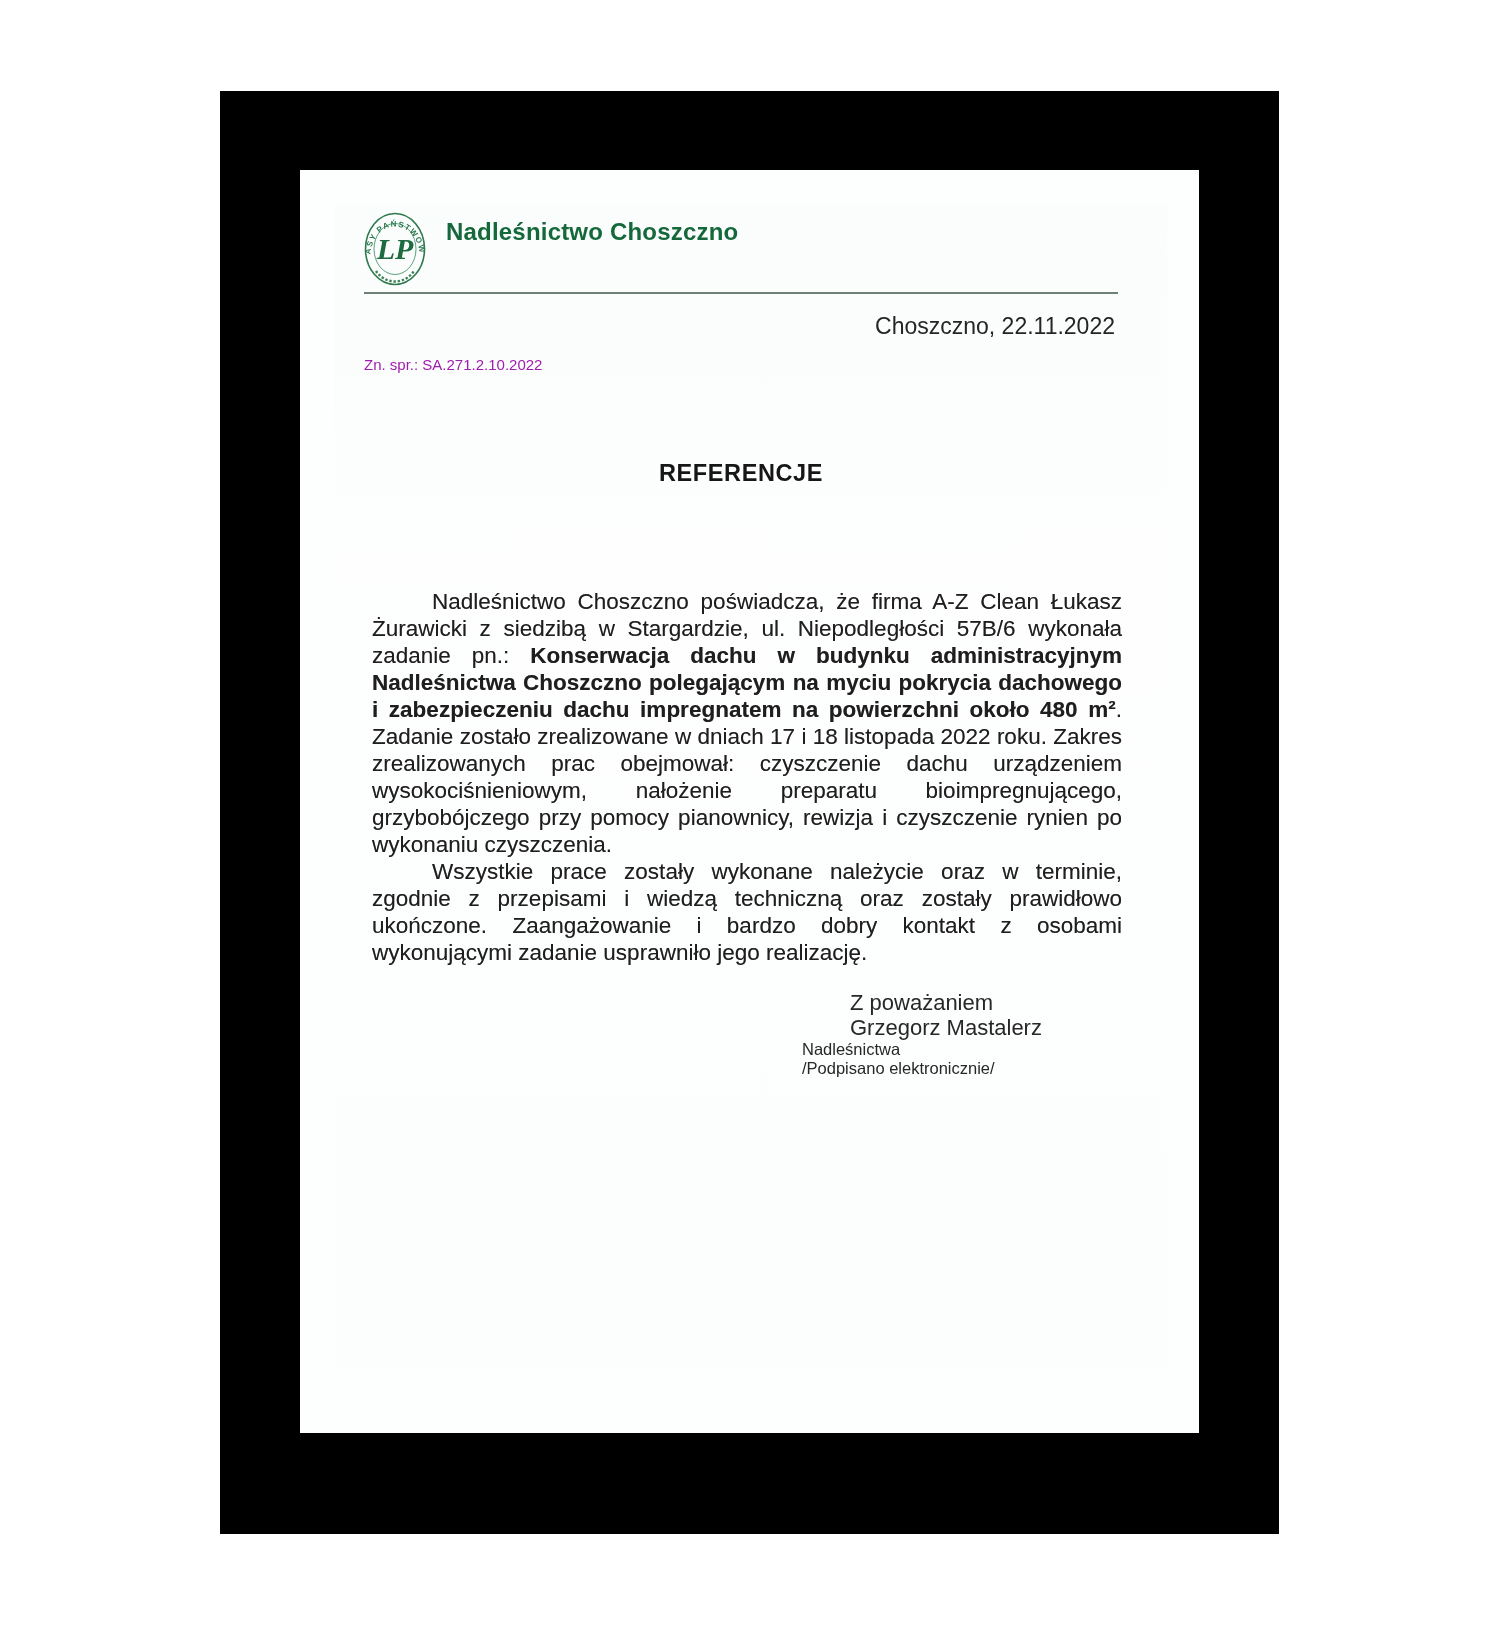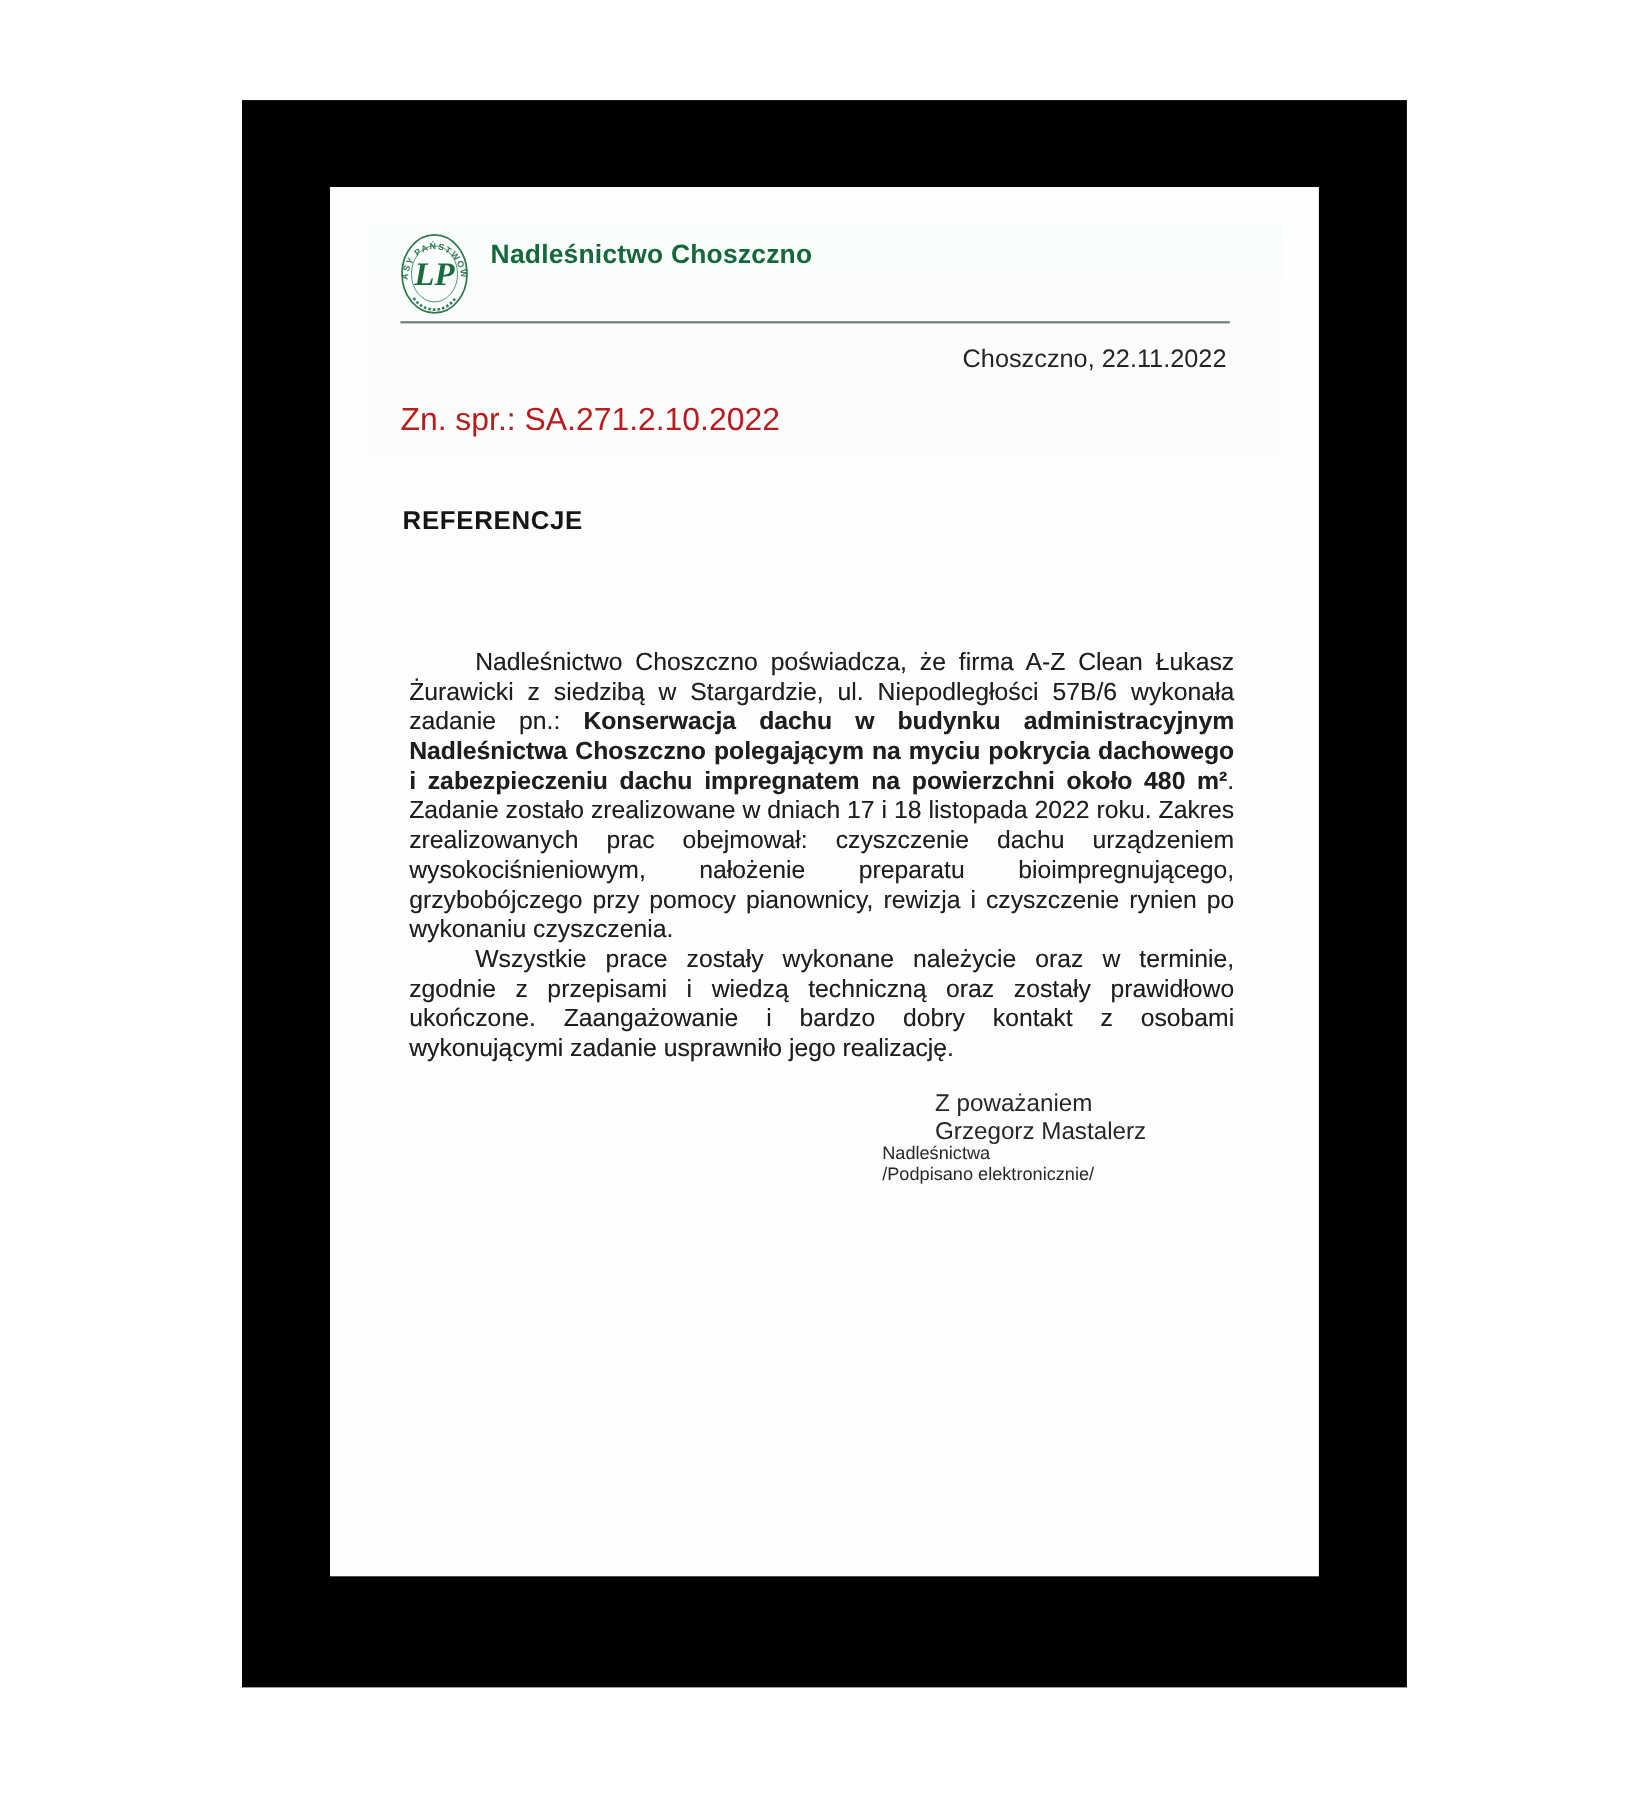--- a/index.html
+++ b/index.html
@@ -35,23 +35,23 @@
   .logo .monogram{
     fill:#1d6b3f;font-family:"Liberation Serif",serif;
     font-size:30px;font-weight:bold;font-style:italic;
   }
   .org-name{
     position:absolute;left:146px;top:48px;
     font-size:24px;font-weight:bold;color:var(--brand-green);letter-spacing:.2px;
   }
   .rule{position:absolute;left:64px;top:122px;width:754px;height:2px;background:var(--rule-color);}
   .place-date{position:absolute;right:84px;top:143px;font-size:23px;color:#252525;}
-  .case-number{position:absolute;left:64px;top:196px;font-size:29px;color:#b91c1c;}
+  .case-number{position:absolute;left:64px;top:186px;font-size:15px;color:#a21caf;}
   .doc-title{
-    position:absolute;left:66px;top:290px;width:750px;text-align:left;
+    position:absolute;left:66px;top:290px;width:750px;text-align:center;
     font-size:23.5px;font-weight:bold;color:#161616;letter-spacing:.6px;
   }
   .body-text{
     position:absolute;left:72px;top:418px;width:750px;
     font-size:22.5px;line-height:27px;text-align:justify;color:var(--ink);
     text-shadow:0 0 .4px rgba(30,30,30,.45);
   }
   .body-text p{text-indent:60px;}
   .body-text .b{font-weight:bold;}
   .artifact-dot{

